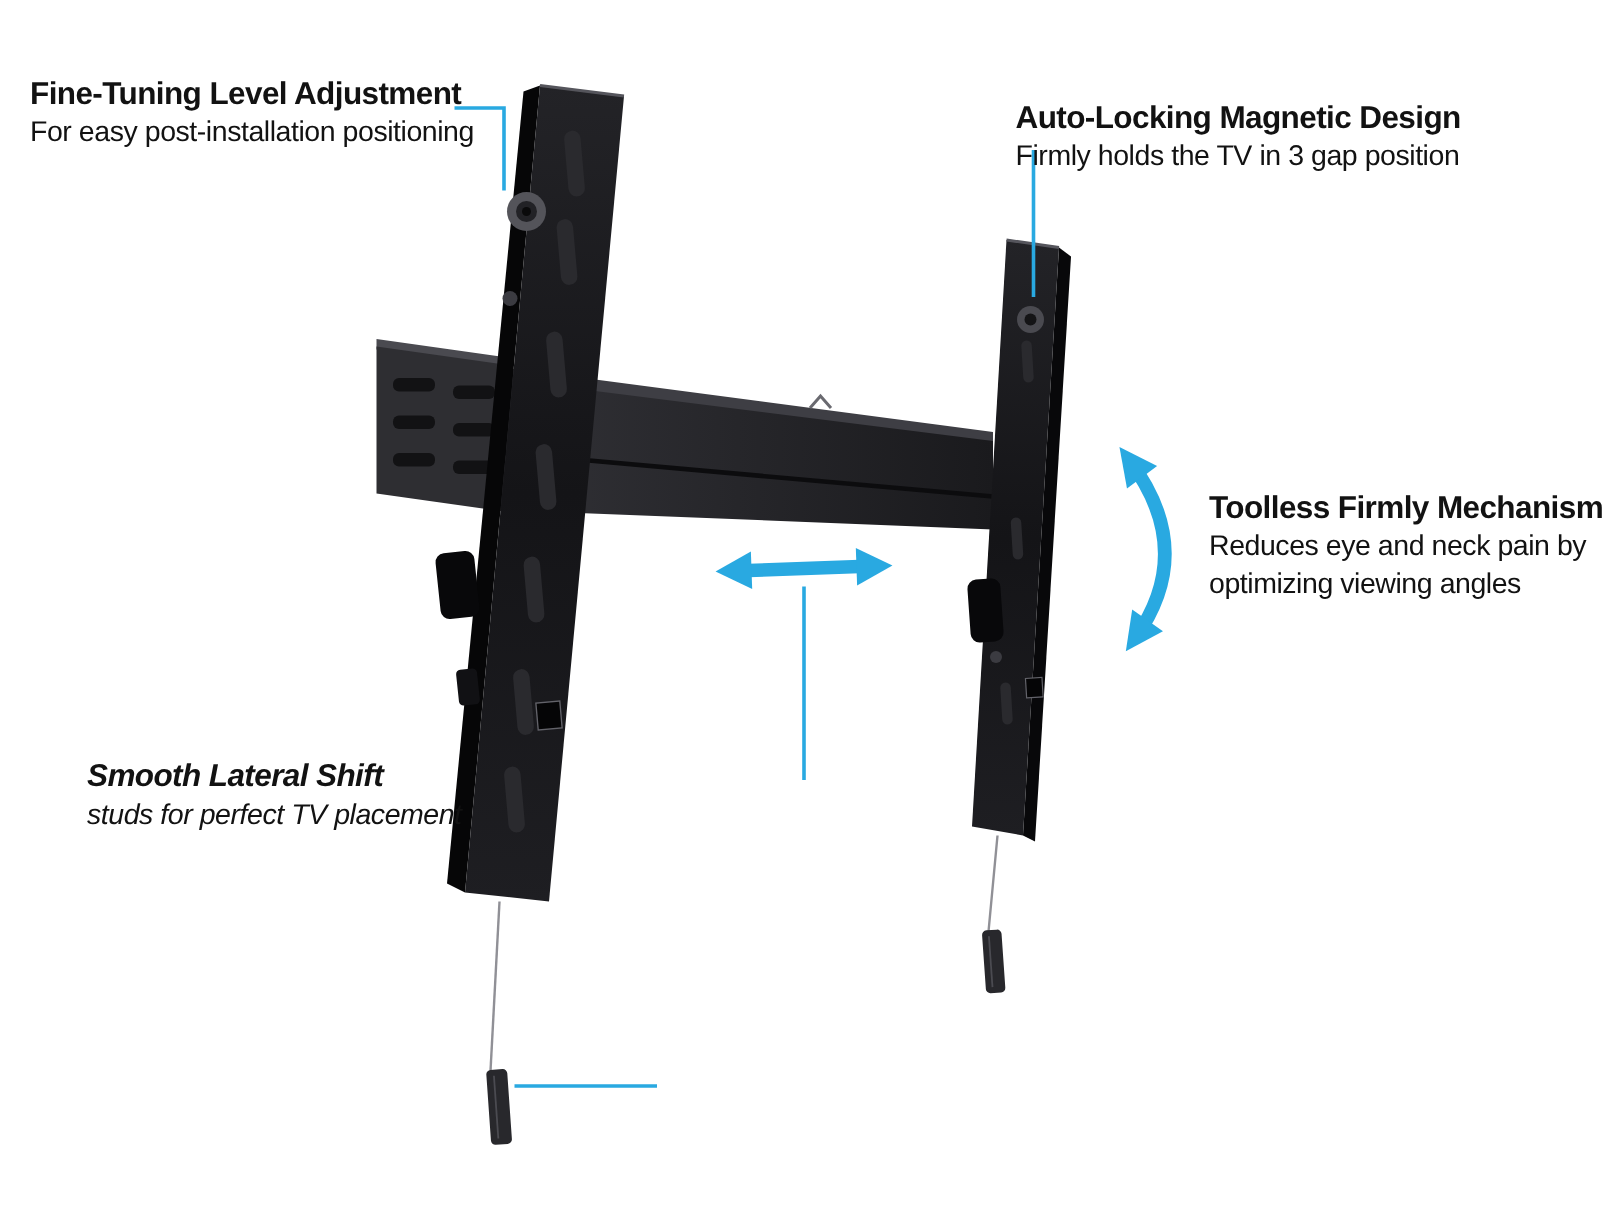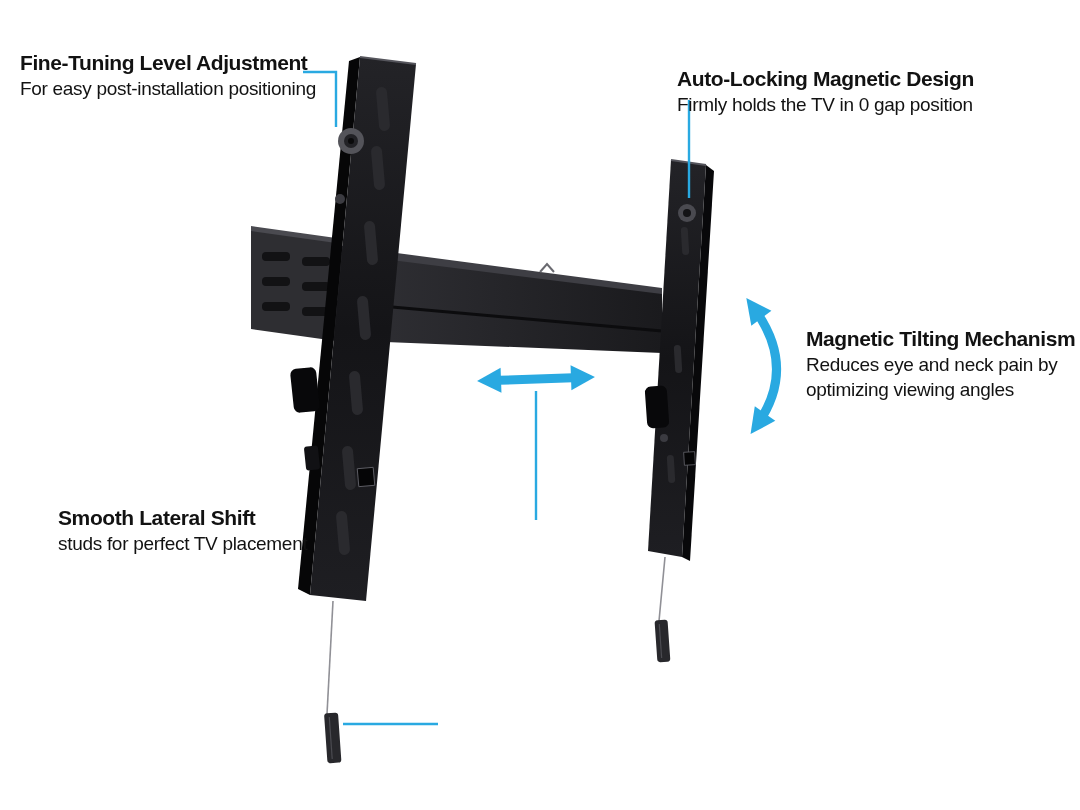--- a/index.html
+++ b/index.html
@@ -131,30 +131,30 @@
     </g>
   </svg>
 
   <div class="callout" style="left:20px;top:50px;">
     <div class="title">Fine-Tuning Level Adjustment</div>
     <div class="body">For easy post-installation positioning</div>
   </div>
 
   <div class="callout" style="left:677px;top:66px;">
     <div class="title">Auto-Locking Magnetic Design</div>
-    <div class="body">Firmly holds the TV in 0 gap position</div>
+    <div class="body">Firmly holds the TV in 3 gap position</div>
   </div>
 
   <div class="callout" style="left:806px;top:326px;">
-    <div class="title">Magnetic Tilting Mechanism</div>
+    <div class="title">Toolless Firmly Mechanism</div>
     <div class="body">Reduces eye and neck pain by</div>
     <div class="body">optimizing viewing angles</div>
   </div>
 
-  <div class="callout" style="left:58px;top:505px;">
+  <div class="callout" style="left:58px;top:505px;font-style:italic;">
     <div class="title">Smooth Lateral Shift</div>
     <div class="body">studs for perfect TV placement</div>
   </div>
 
   <div class="callout" style="left:444px;top:704px;">
   </div>
 
 </div>
 
 </body></html>

